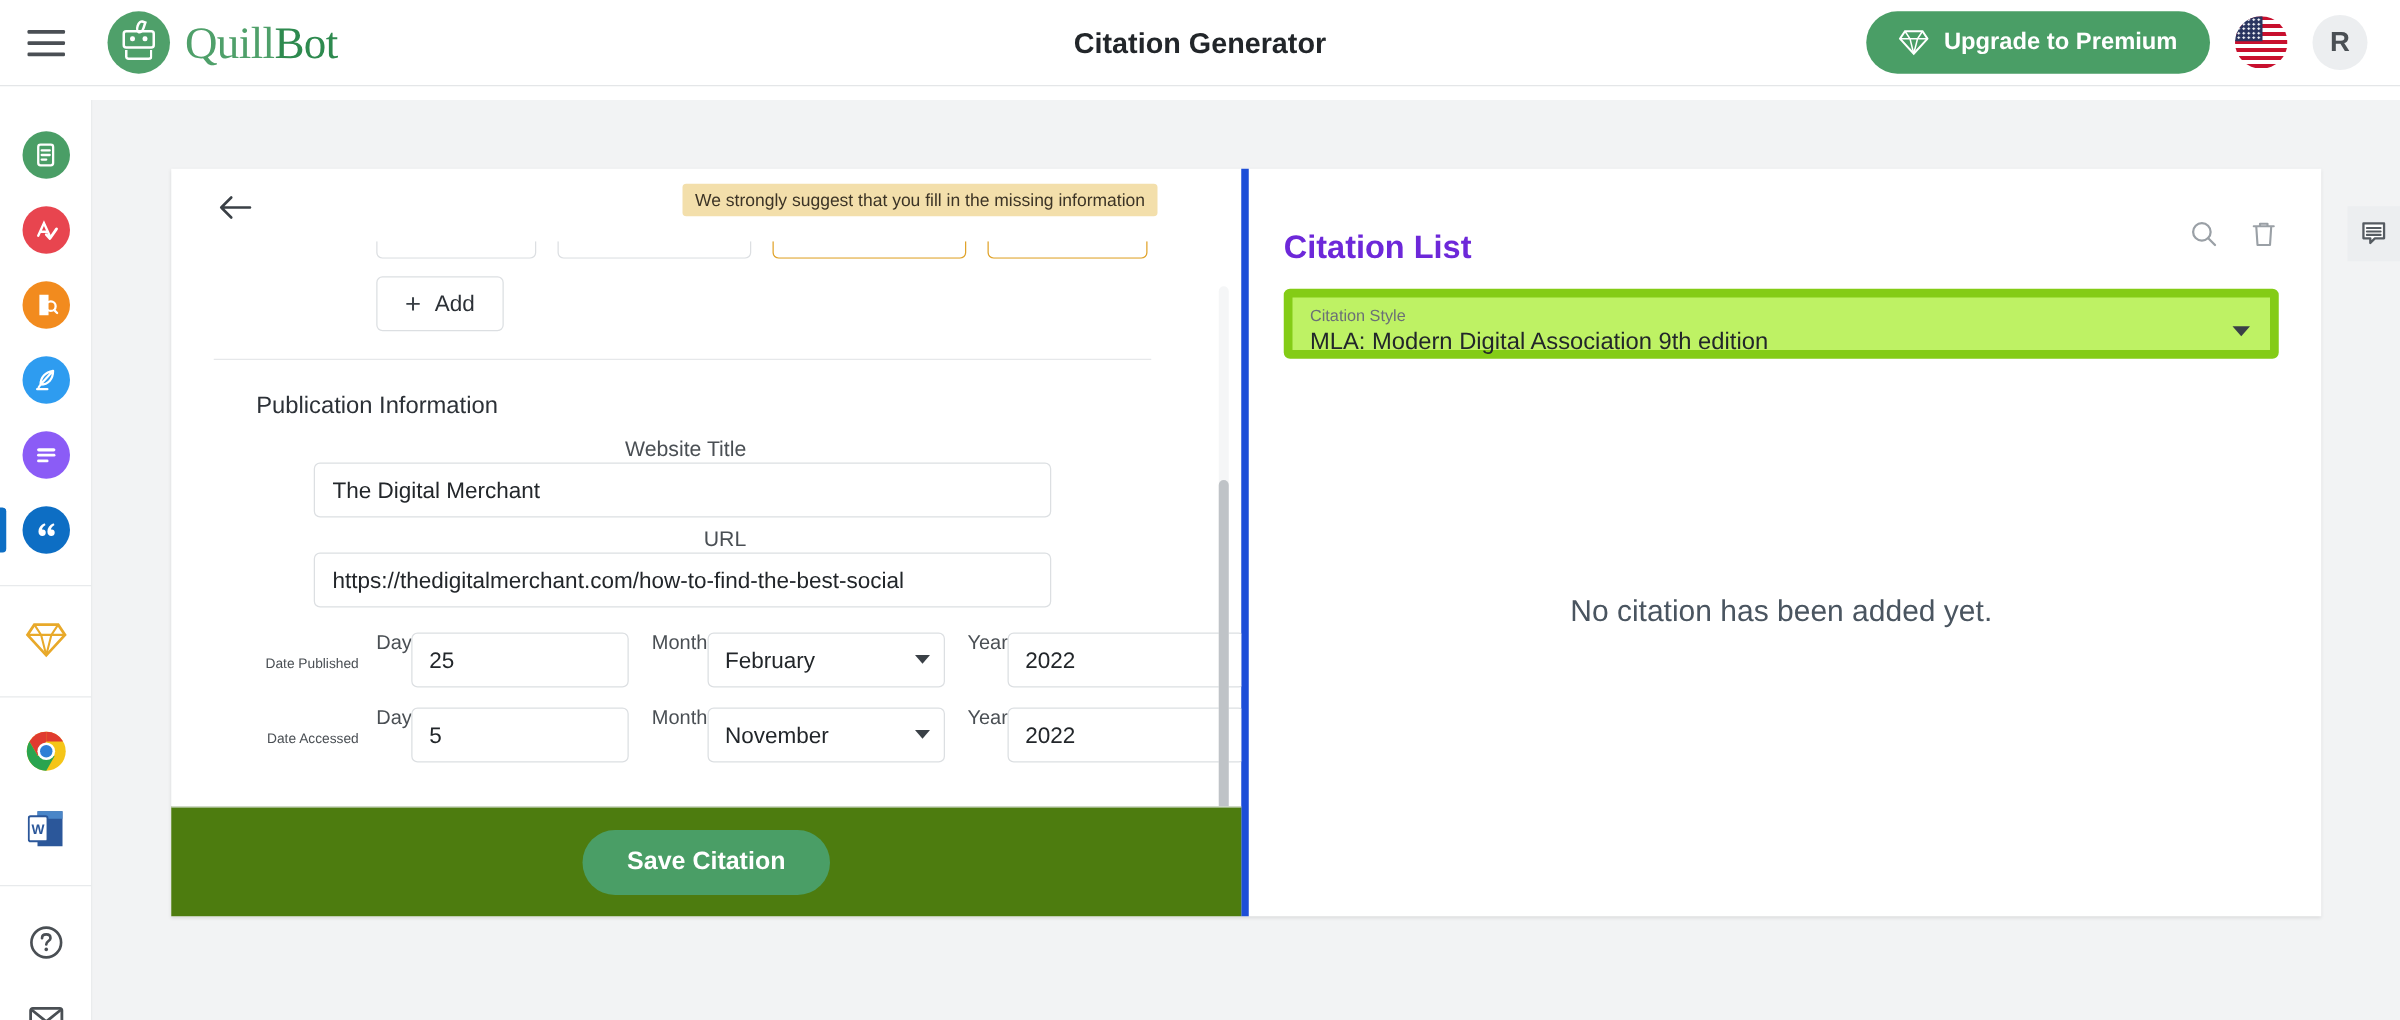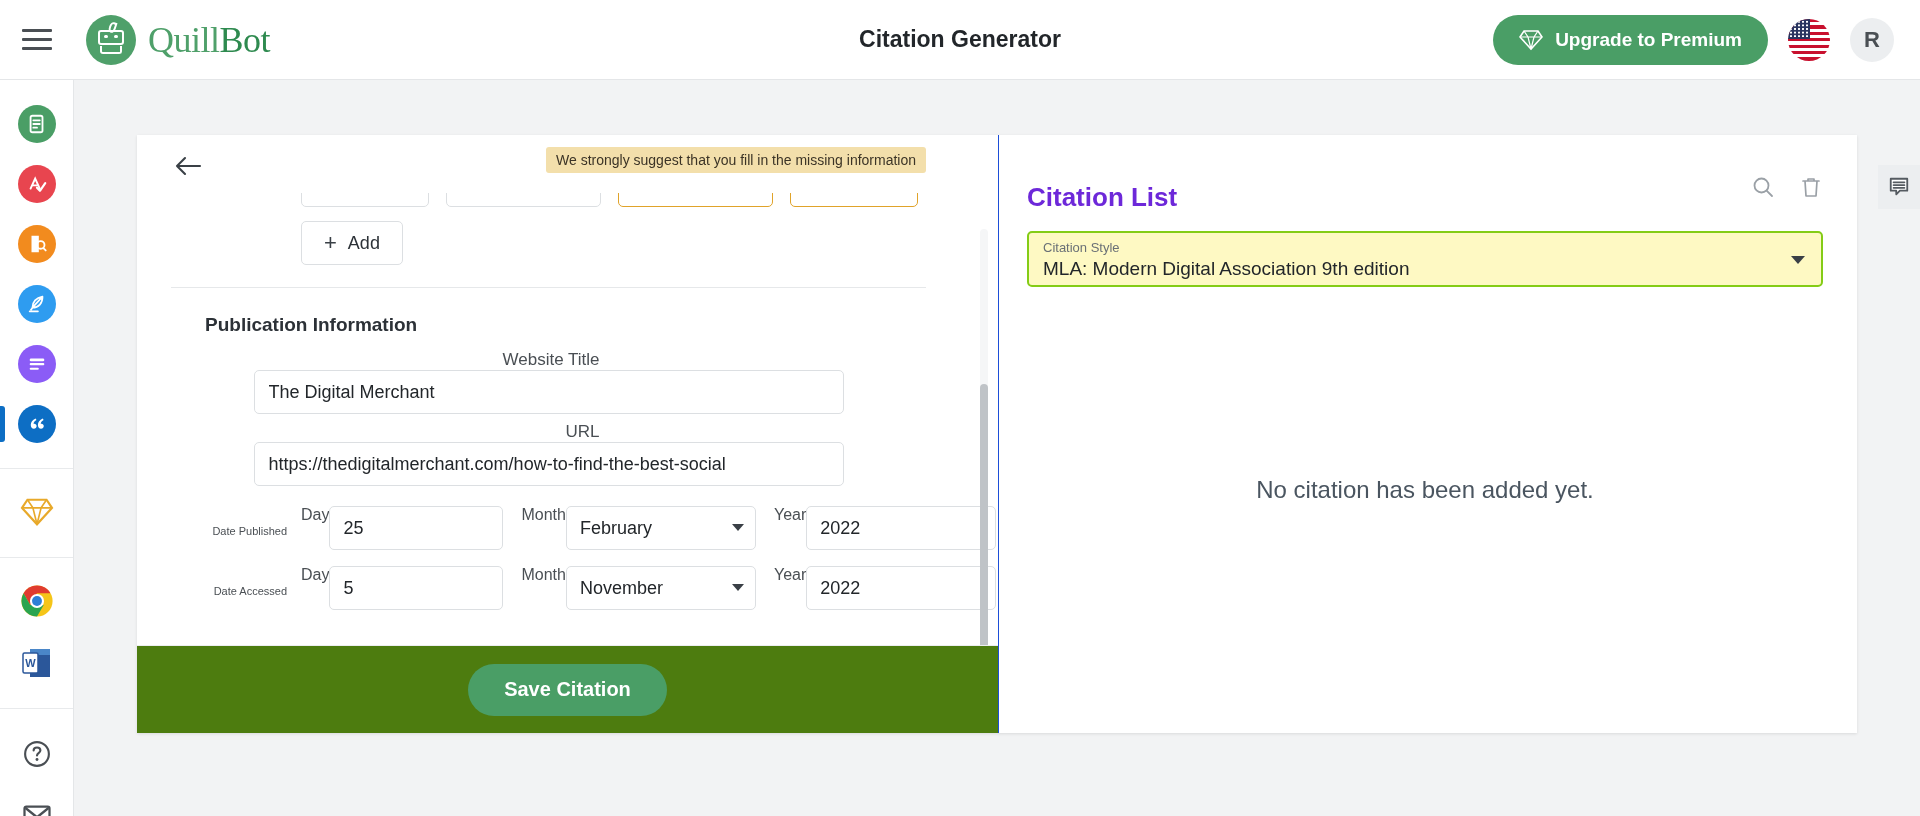--- a/index.html
+++ b/index.html
@@ -4,21 +4,21 @@
 <style>
   * { box-sizing: border-box; margin: 0; padding: 0; }
   html, body {
     width: 1920px; height: 816px;
     font-family: "Liberation Sans", sans-serif;
     background: #ffffff; overflow: hidden;
   }
 
   
   .header {
-    position: absolute; top: 0; left: 0; width: 1920px; height: 80px;
+    position: absolute; top: 0; left: 0; width: 1920px; height: 69px;
     background: #ffffff; border-bottom: 1px solid #e4e6e8;
     display: flex; align-items: center; z-index: 30;
   }
   .hamburger { margin-left: 22px; width: 36px; height: 36px; display: flex;
     flex-direction: column; justify-content: center; gap: 6px; cursor: pointer; }
   .hamburger span { display:block; width: 30px; height: 3px; background: #4a4f54; border-radius: 1px; }
 
   .brand { display: flex; align-items: center; margin-left: 28px; gap: 12px; cursor: pointer; }
   .brand-logo { width: 50px; height: 50px; border-radius: 50%; background: #4fa06a;
     position: relative; display:flex; align-items:center; justify-content:center; }
@@ -85,21 +85,21 @@
     background: #f2f3f4; }
 
   .workspace {
     position: absolute; left: 63px; top: 55px; width: 1720px; height: 598px;
     background: #ffffff; display: flex;
     box-shadow: 0 1px 3px rgba(0,0,0,0.10);
   }
 
   
   .form-panel { width: 862px; position: relative; display: flex; flex-direction: column;
-    border-right: 1px solid #1d4ed8; }
+    border-right: 6px solid #1d4ed8; }
   .form-topbar { height: 58px; position: relative; flex: none; }
   .back-arrow { position:absolute; left: 34px; top: 14px; width: 34px; height: 34px;
     display:flex; align-items:center; justify-content:center; cursor:pointer; }
   .warn-banner {
     position:absolute; left: 409px; top: 12px;
     background: #f3dfab; color: #3c3426; font-size: 14px;
     padding: 5px 10px; border-radius: 3px; white-space: nowrap;
   }
 
   .form-scroll { position: relative; flex: 1; overflow: hidden; padding: 0 0 0 0; }
@@ -113,21 +113,21 @@
 
   .add-row { padding-left: 130px; margin-top: 14px; }
   .add-btn { display:inline-flex; align-items:center; gap: 11px;
     height: 44px; padding: 0 22px; background: #fff; color: #2c3137;
     border: 1px solid #dcdfe2; border-radius: 5px; font-size: 18px;
     font-family: "Liberation Sans", sans-serif; cursor: pointer; }
   .add-plus { font-size: 22px; line-height: 1; color: #3a4046; }
 
   .divider { height: 1px; background: #e6e8ea; margin: 22px 0 0 0; }
 
-  .section-title { font-size: 19px; color: #2c3137; margin: 26px 0 14px 34px; font-weight: bold; }
+  .section-title { font-size: 19px; color: #2c3137; margin: 26px 0 14px 34px; }
 
   .field-row { display: flex; align-items: center; margin-bottom: 8px; flex-direction: column; }
   .field-label { width: 130px; text-align: right; padding-right: 14px;
     font-size: 17px; color: #4a4f54; flex: none; }
   .text-input {
     width: 590px; height: 44px; border: 1px solid #dcdfe2; border-radius: 5px;
     padding: 0 14px; font-size: 18px; color: #22262a; background:#fff;
     font-family: "Liberation Sans", sans-serif; outline: none;
   }
 
@@ -162,22 +162,22 @@
     font-family: "Liberation Sans", sans-serif; cursor: pointer; }
 
   
   .cite-panel { flex: 1; position: relative; display:flex; flex-direction: column;
     padding: 26px 34px 0 28px; }
   .cite-head { display:flex; align-items:center; margin-bottom: 18px; }
   .cite-title { font-size: 26px; font-weight: bold; color: #6d28d9; margin-top: 21px; }
   .cite-actions { margin-left: auto; display:flex; gap: 24px; align-items:center; }
   .cite-ico { width: 24px; height: 24px; cursor: pointer; color:#9aa0a6; }
 
-  .style-select { position: relative; height: 56px; border: 2px solid #84cc16;
-    border-radius: 5px; background:#fef9c3; padding: 8px 40px 0 14px; cursor: pointer; }
+  .style-select { position: relative; height: 56px; border: 7px solid #84cc16;
+    border-radius: 5px; background:#bef264; padding: 8px 40px 0 14px; cursor: pointer; }
   .style-sub { font-size: 13px; color: #6a7076; line-height: 1.1; }
   .style-val { font-size: 19px; color: #22262a; margin-top: 3px; }
   .style-caret { position:absolute; right: 16px; top: 23px; width:0; height:0;
     border-left: 7px solid transparent; border-right: 7px solid transparent;
     border-top: 8px solid #3a4046; }
 
   .empty-msg { flex: 1; display:flex; align-items:center; justify-content:center;
     font-size: 24px; color: #4a5560; padding-bottom: 40px; }
 
   .feedback-tab { position: absolute; right: 0px; top: 85px; width: 42px; height: 44px;

